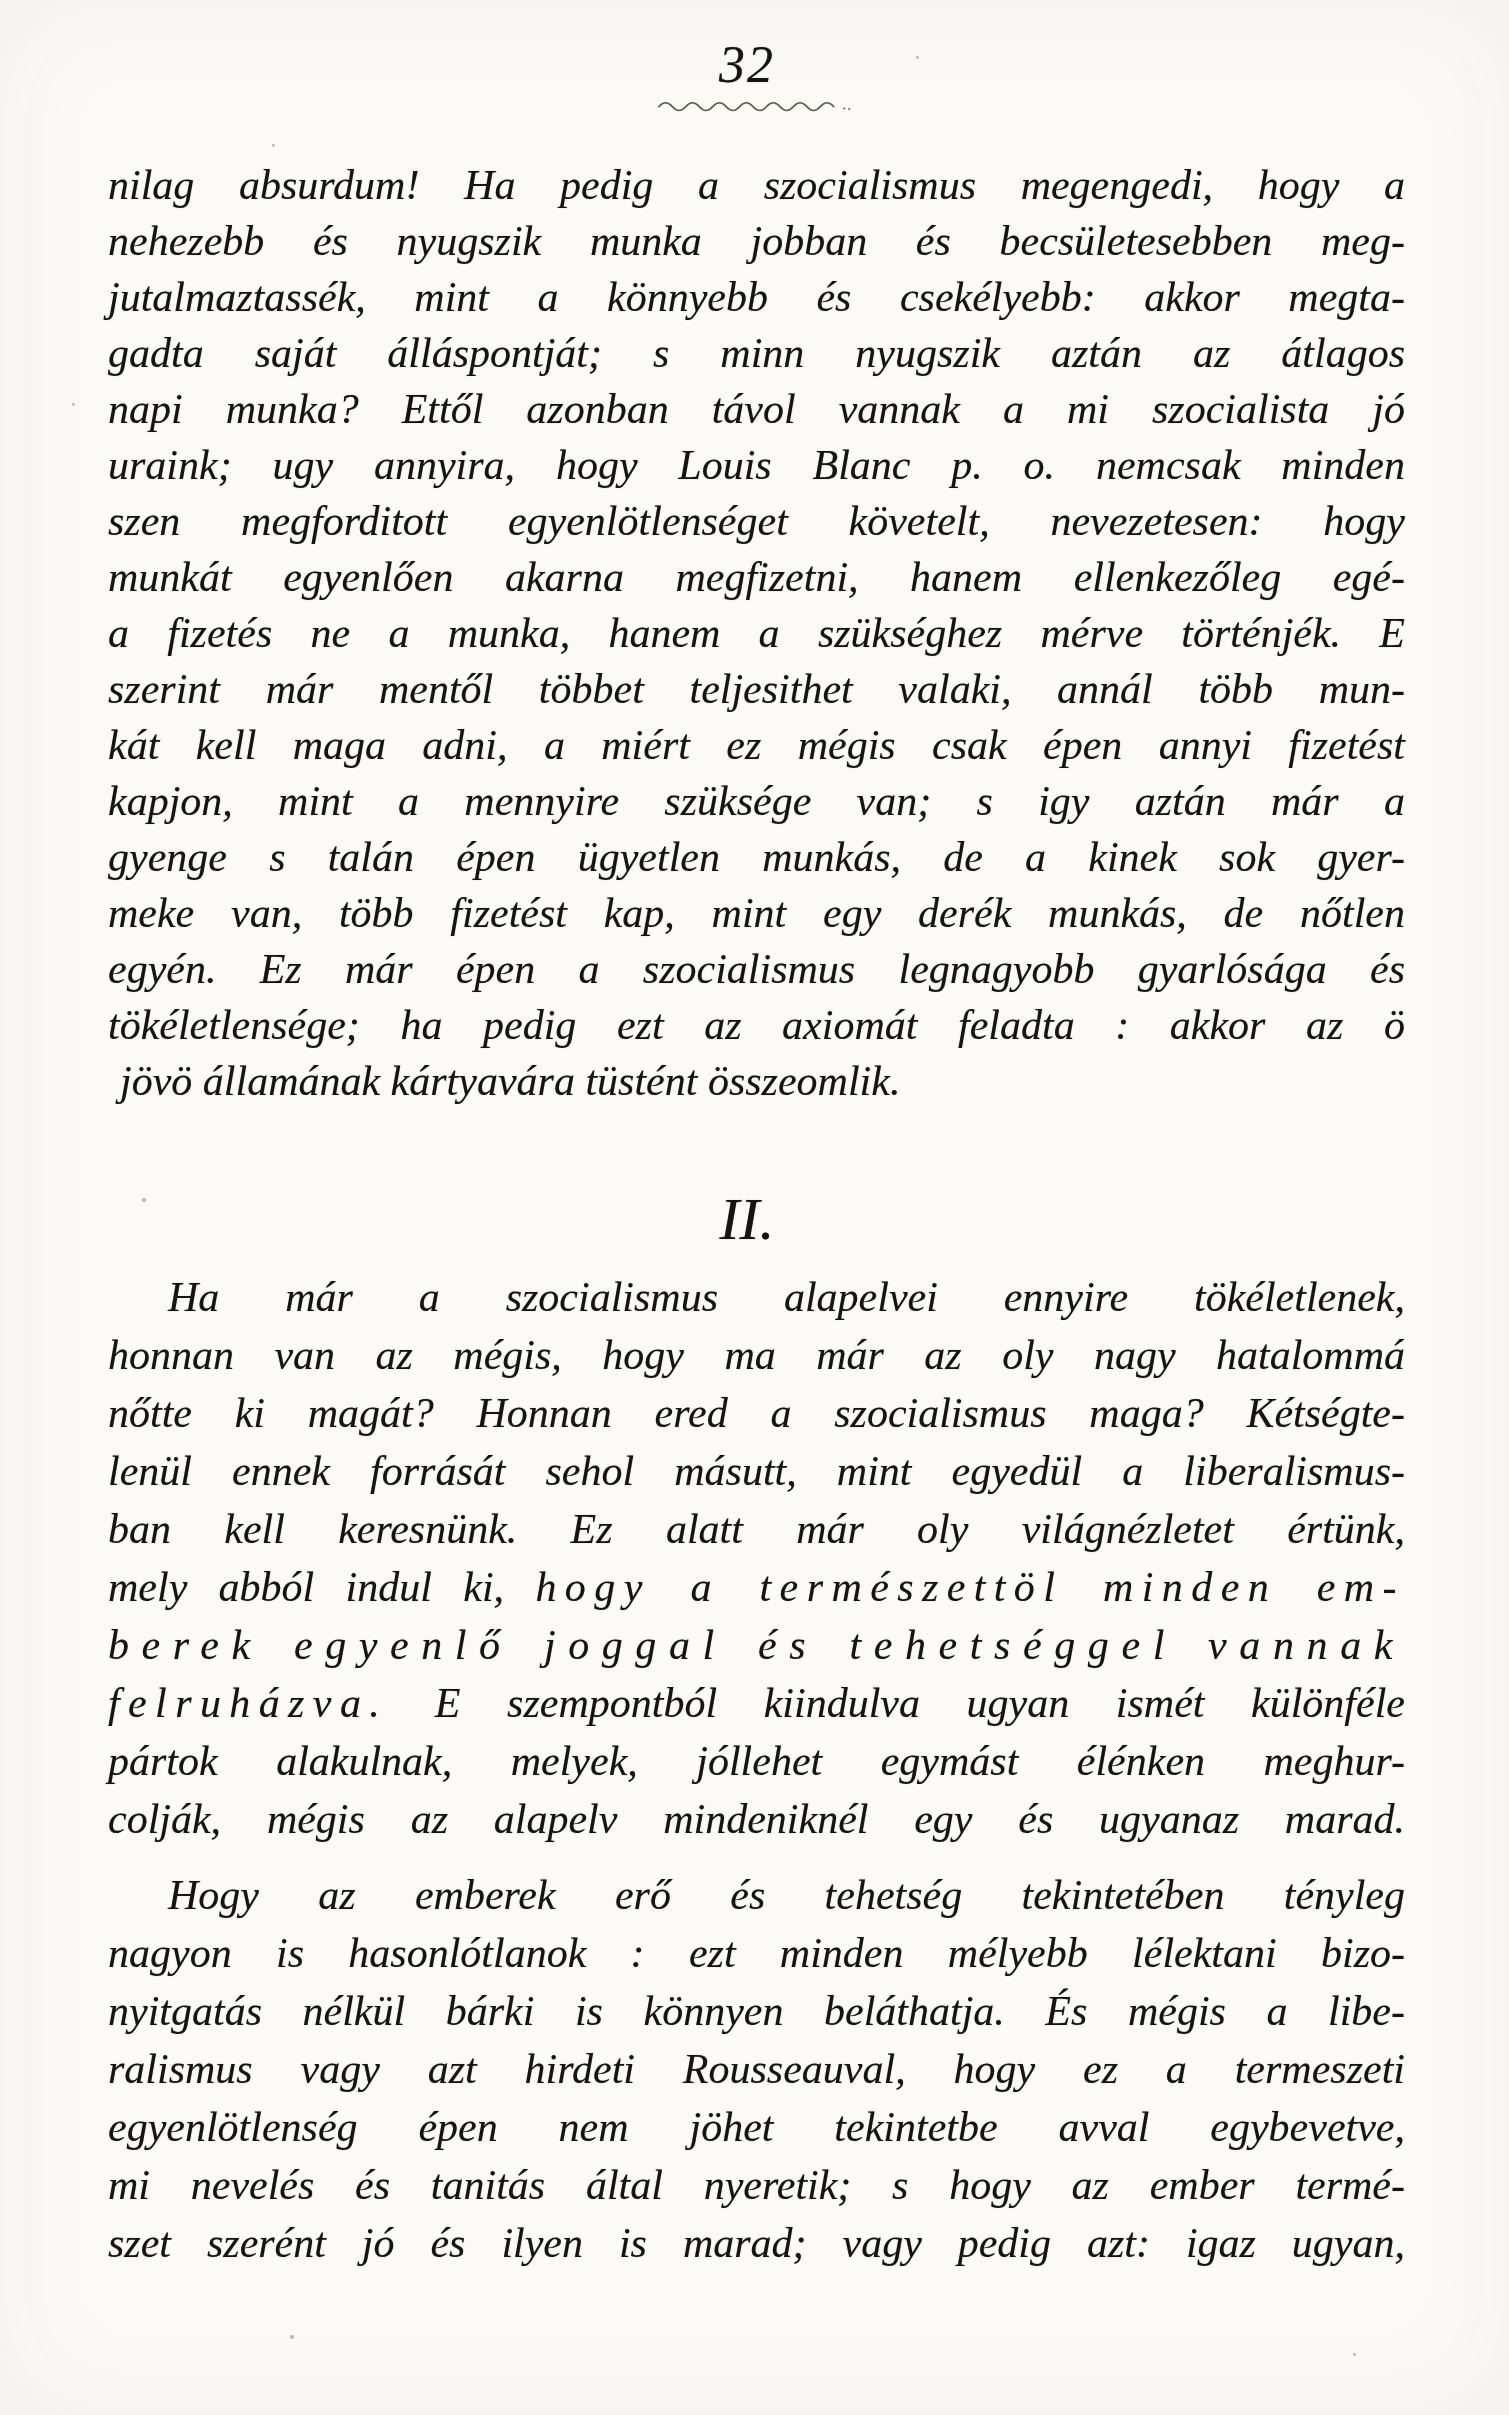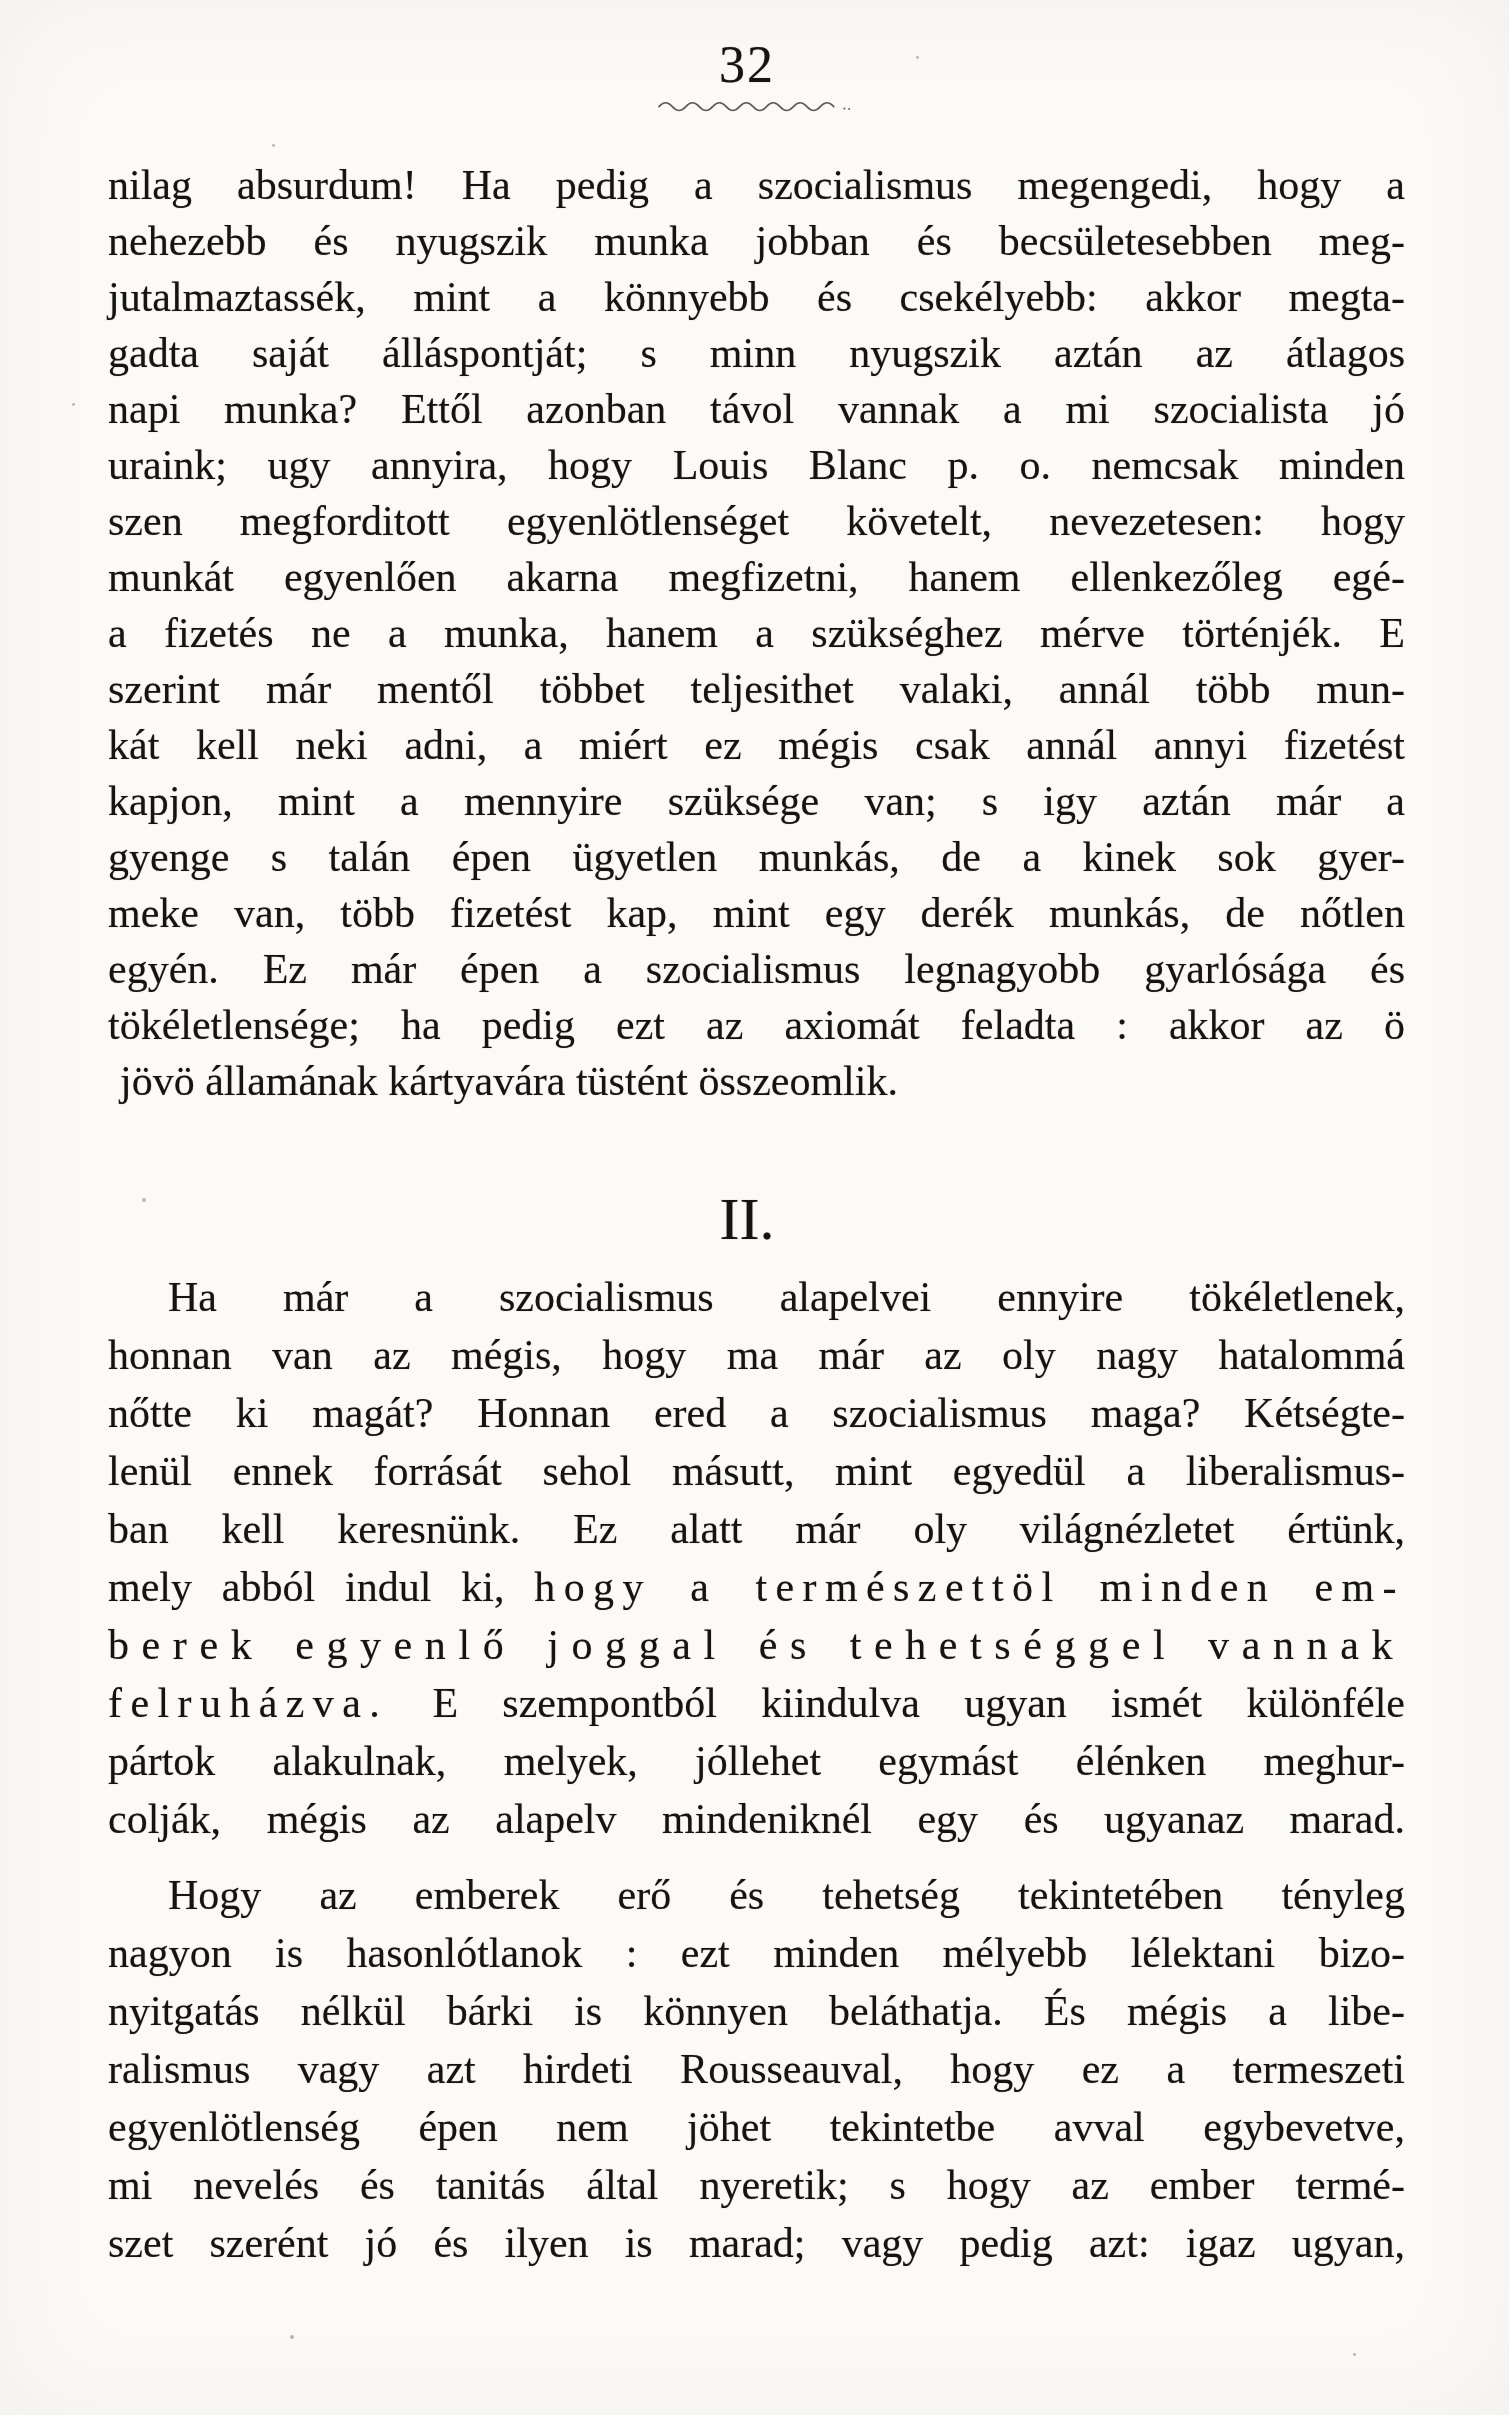--- a/index.html
+++ b/index.html
@@ -16,20 +16,21 @@
   body {
     position: relative;
     background: var(--paper);
     font-family: "Liberation Serif", "DejaVu Serif", serif;
     color: var(--ink);
   }
   .scan-page {
     position: absolute;
     inset: 0;
     box-shadow: inset 0 0 115px rgba(60,55,45,0.05);
+    font-style: italic;
   }
   .page-number {
     position: absolute;
     left: 108px;
     top: 35px;
     width: 1278px;
     text-align: center;
     font-size: 52px;
     letter-spacing: 1.9px;
     text-shadow: 0 0 1px rgba(10,8,5,0.45);
@@ -102,21 +103,21 @@
     <div class="text-line">nilag absurdum! Ha pedig a szocialismus megengedi, hogy a</div>
     <div class="text-line">nehezebb és nyugszik munka jobban és becsületesebben meg-</div>
     <div class="text-line">jutalmaztassék, mint a könnyebb és csekélyebb: akkor megta-</div>
     <div class="text-line">gadta saját álláspontját; s minn nyugszik aztán az átlagos</div>
     <div class="text-line">napi munka? Ettől azonban távol vannak a mi szocialista jó</div>
     <div class="text-line">uraink; ugy annyira, hogy Louis Blanc p. o. nemcsak minden</div>
     <div class="text-line">szen megforditott egyenlötlenséget követelt, nevezetesen: hogy</div>
     <div class="text-line">munkát egyenlően akarna megfizetni, hanem ellenkezőleg egé-</div>
     <div class="text-line">a fizetés ne a munka, hanem a szükséghez mérve történjék. E</div>
     <div class="text-line">szerint már mentől többet teljesithet valaki, annál több mun-</div>
-    <div class="text-line">kát kell neki adni, a miért ez mégis csak annál annyi fizetést</div>
+    <div class="text-line">kát kell maga adni, a miért ez mégis csak épen annyi fizetést</div>
     <div class="text-line">kapjon, mint a mennyire szüksége van; s igy aztán már a</div>
     <div class="text-line">gyenge s talán épen ügyetlen munkás, de a kinek sok gyer-</div>
     <div class="text-line">meke van, több fizetést kap, mint egy derék munkás, de nőtlen</div>
     <div class="text-line">egyén. Ez már épen a szocialismus legnagyobb gyarlósága és</div>
     <div class="text-line">tökéletlensége; ha pedig ezt az axiomát feladta : akkor az ö</div>
     <div class="text-line lastline">jövö államának kártyavára tüstént összeomlik.</div>
   </div>
 
   <div class="section-heading">II.</div>
 

